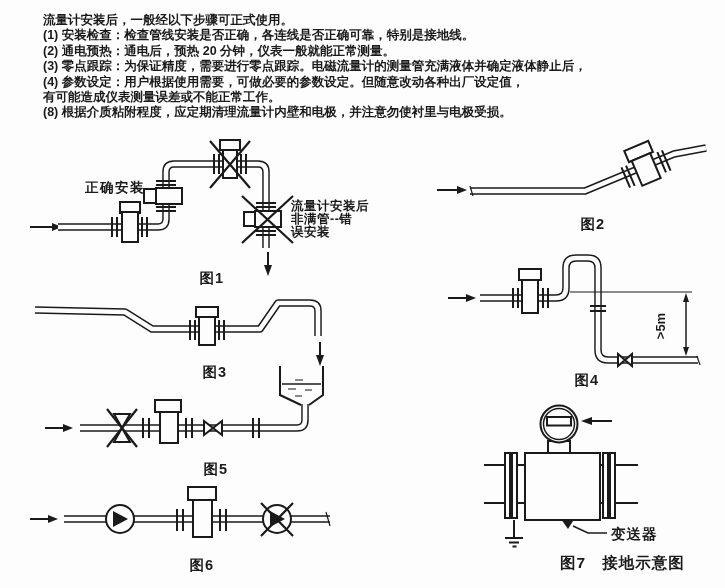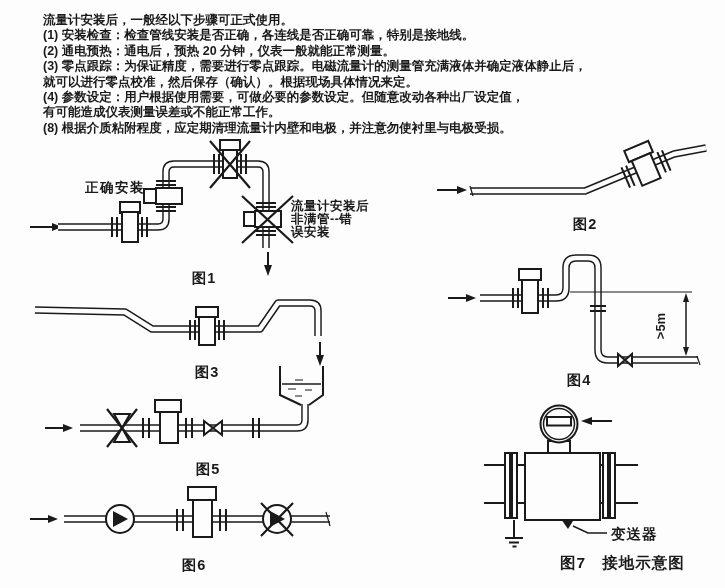--- a/index.html
+++ b/index.html
@@ -26,41 +26,40 @@
   .pi{stroke:#fdfdfd;stroke-width:4.6;fill:none;stroke-linejoin:round;stroke-linecap:butt;}
   .s2{stroke:#1a1a1a;stroke-width:2;fill:none;}
   .s25{stroke:#1a1a1a;stroke-width:2.4;fill:none;}
   .s15{stroke:#1a1a1a;stroke-width:1.5;fill:none;}
   .s12{stroke:#1a1a1a;stroke-width:1.2;fill:none;}
   .bx{fill:#fdfdfd;stroke:#1a1a1a;stroke-width:2;}
   .fil{fill:#1a1a1a;stroke:none;}
   .x{stroke:#1a1a1a;stroke-width:2.2;fill:none;}
   
   .cap{position:absolute;font-weight:bold;font-size:14.5px;letter-spacing:1px;
-       text-align:center;white-space:nowrap;}
+       text-align:right;white-space:nowrap;}
   .lbl{position:absolute;font-weight:bold;white-space:nowrap;}
   .lbl-correct{left:85px;top:179px;font-size:13.5px;letter-spacing:1.5px;}
   .lbl-wrong{left:291px;top:200px;font-size:12.5px;line-height:12.9px;letter-spacing:0.5px;}
   .lbl-trans{left:611px;top:525px;font-size:14.5px;letter-spacing:1px;}
   .lbl-dim{left:643px;top:308px;width:36px;height:36px;line-height:36px;text-align:center;
            font-size:13px;font-weight:bold;transform:rotate(-90deg);}
   .cap-fig7{left:538px;top:553px;font-size:15.5px;text-align:left;margin-left:22px;}
   .cap-fig7 .t2{margin-left:16px;}
 </style>
 </head>
 <body>
 
 <div class="page">
 
   <div class="intro">
     <div class="ln ln-cont">流量计安装后，一般经以下步骤可正式使用。</div>
     <div class="ln ln-item">(1) 安装检查：检查管线安装是否正确，各连线是否正确可靠，特别是接地线。</div>
     <div class="ln ln-item">(2) 通电预热：通电后，预热 20 分钟，仪表一般就能正常测量。</div>
     <div class="ln ln-item">(3) 零点跟踪：为保证精度，需要进行零点跟踪。电磁流量计的测量管充满液体并确定液体静止后，</div>
-    <div class="ln ln-cont">就可以进行零点校准，然后保存（确认）。根据现场具体情况来定。</div>
     <div class="ln ln-item">(4) 参数设定：用户根据使用需要，可做必要的参数设定。但随意改动各种出厂设定值，</div>
     <div class="ln ln-cont">有可能造成仪表测量误差或不能正常工作。</div>
     <div class="ln ln-item">(8) 根据介质粘附程度，应定期清理流量计内壁和电极，并注意勿使衬里与电极受损。</div>
   </div>
 
   <svg class="diagram" width="725" height="588" viewBox="0 0 725 588">
 
     <g>
       <g>
         <line class="s2" x1="30" y1="227" x2="52" y2="227"></line>

